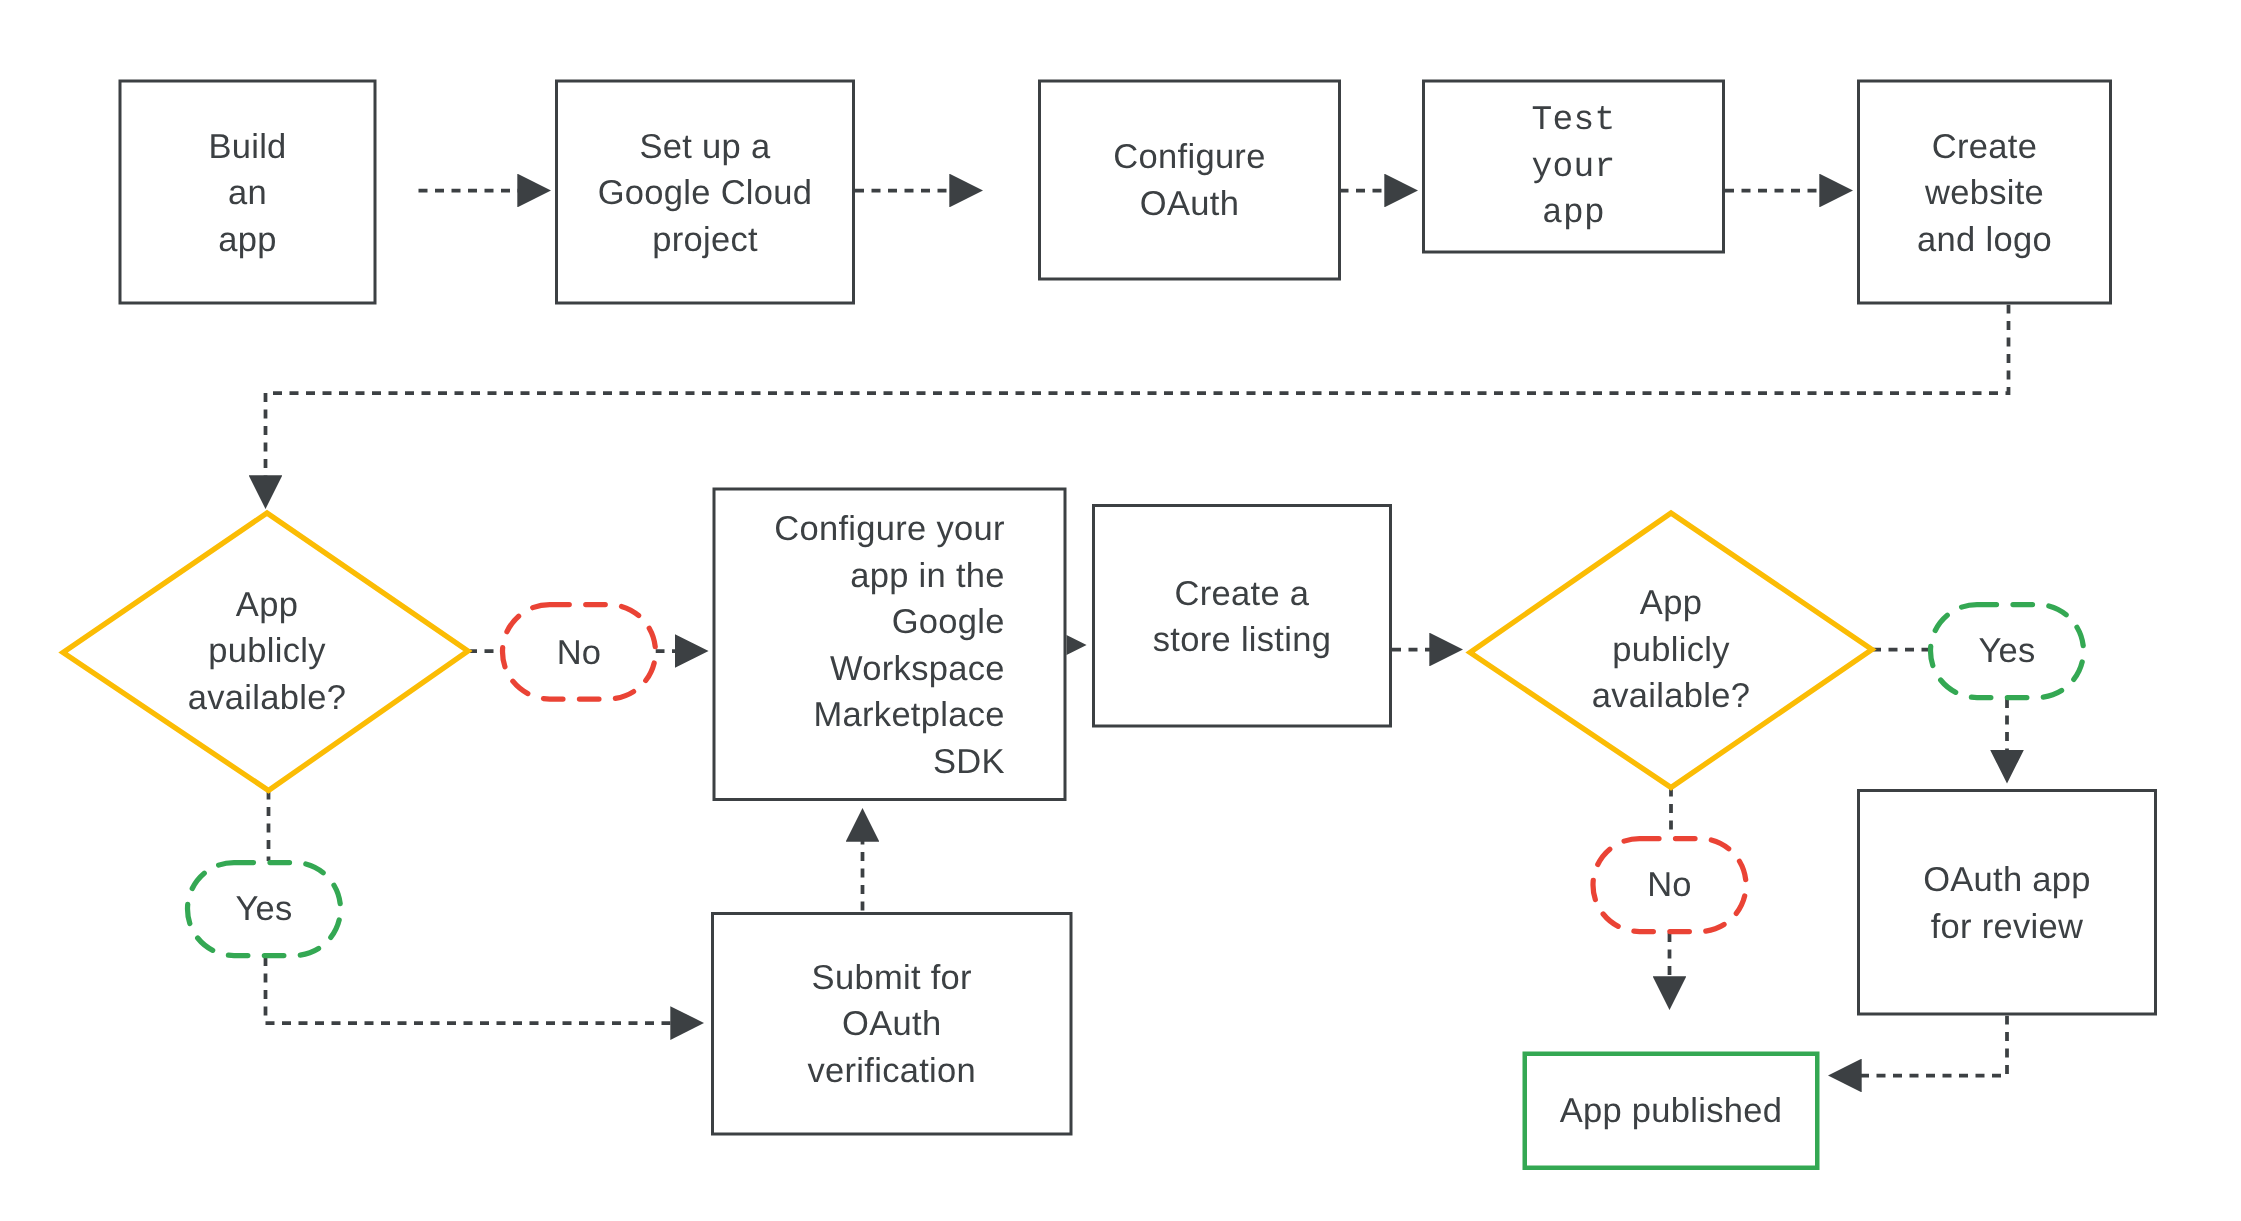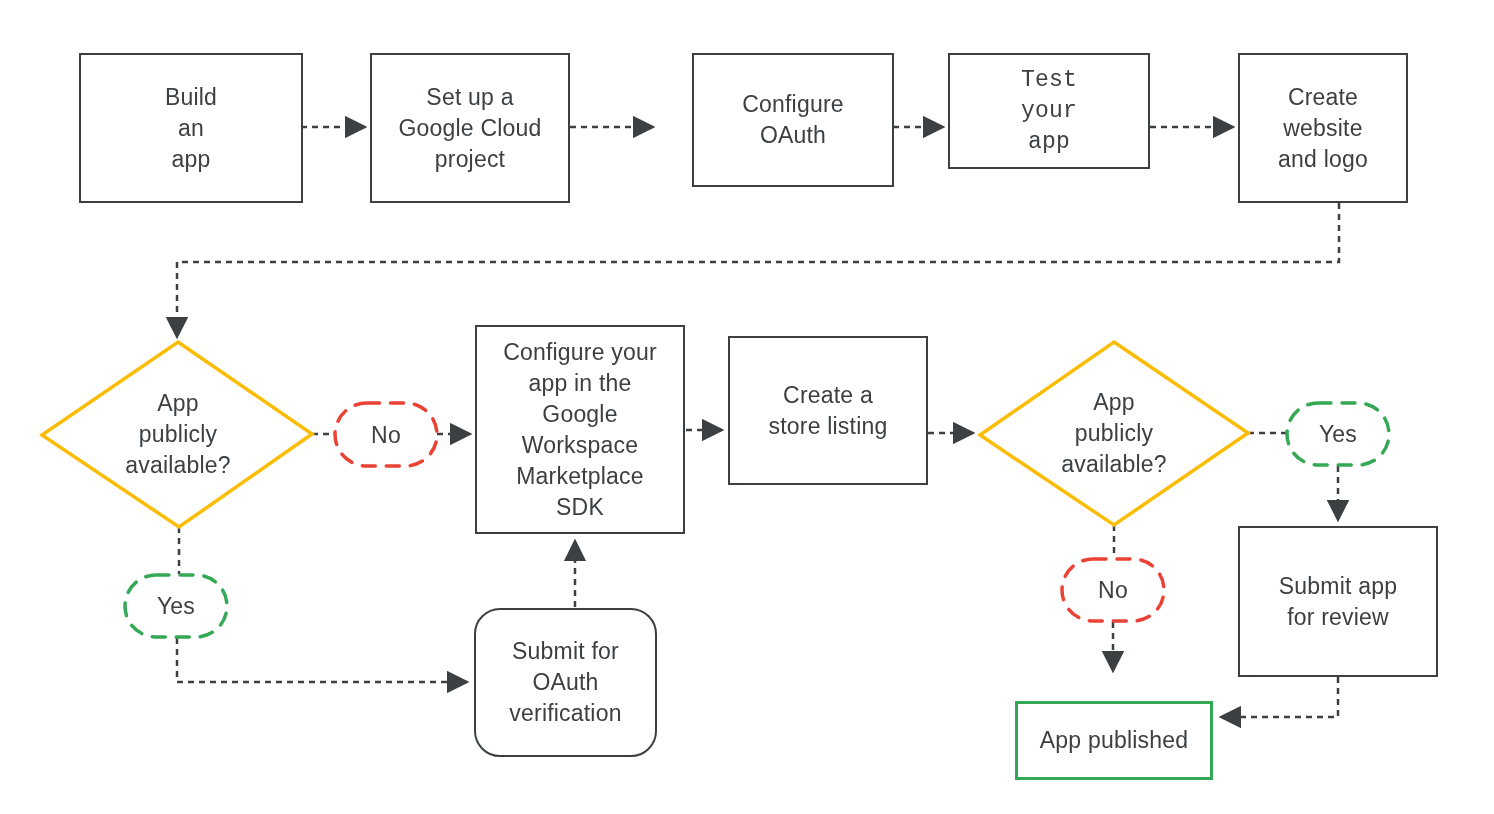--- a/index.html
+++ b/index.html
@@ -74,21 +74,21 @@
 
     <polygon class="diamond" points="178,342 312,434 179,527 42,435"></polygon>
     <polygon class="diamond" points="1114,342 1248,433 1114,525 980,435"></polygon>
 
     <rect class="stadium red" x="335" y="403" width="102" height="63" rx="31.5" ry="31.5"></rect>
     <rect class="stadium green" x="125" y="575" width="102" height="62" rx="31" ry="31"></rect>
     <rect class="stadium green" x="1287" y="403" width="102" height="62" rx="31" ry="31"></rect>
     <rect class="stadium red" x="1062" y="559" width="102" height="62" rx="31" ry="31"></rect>
   </svg>
 
-  <div class="pbox" style="left:79px;top:53px;width:224px;height:150px;">
+  <div class="pbox" style="left:79px;top:53px;width:172px;height:150px;">
     <span class="label">Build
 an
 app</span>
   </div>
   <div class="pbox" style="left:370px;top:53px;width:200px;height:150px;">
     <span class="label">Set up a
 Google Cloud
 project</span>
   </div>
   <div class="pbox" style="left:692px;top:53px;width:202px;height:134px;">
@@ -99,40 +99,40 @@
     <span class="label">Test
 your
 app</span>
   </div>
   <div class="pbox" style="left:1238px;top:53px;width:170px;height:150px;">
     <span class="label">Create
 website
 and logo</span>
   </div>
 
-  <div class="pbox" style="left:475px;top:325px;width:210px;height:209px;">
+  <div class="pbox" style="left:475px;top:325px;width:236px;height:209px;text-align:right;">
     <span class="label">Configure your
 app in the
 Google
 Workspace
 Marketplace
 SDK</span>
   </div>
   <div class="pbox" style="left:728px;top:336px;width:200px;height:149px;">
     <span class="label">Create a
 store listing</span>
   </div>
 
-  <div class="pbox" style="left:474px;top:608px;width:183px;height:149px;border-radius:26px;">
+  <div class="pbox" style="left:474px;top:608px;width:241px;height:149px;">
     <span class="label">Submit for
 OAuth
 verification</span>
   </div>
   <div class="pbox" style="left:1238px;top:526px;width:200px;height:151px;">
-    <span class="label">Submit app
+    <span class="label">OAuth app
 for review</span>
   </div>
   <div class="pbox published" style="left:1015px;top:678px;width:198px;height:79px;">
     <span class="label">App published</span>
   </div>
 
   <div class="floatlabel" style="left:178px;top:434px;width:220px;">App
 publicly
 available?</div>
   <div class="floatlabel" style="left:1114px;top:433px;width:220px;">App

